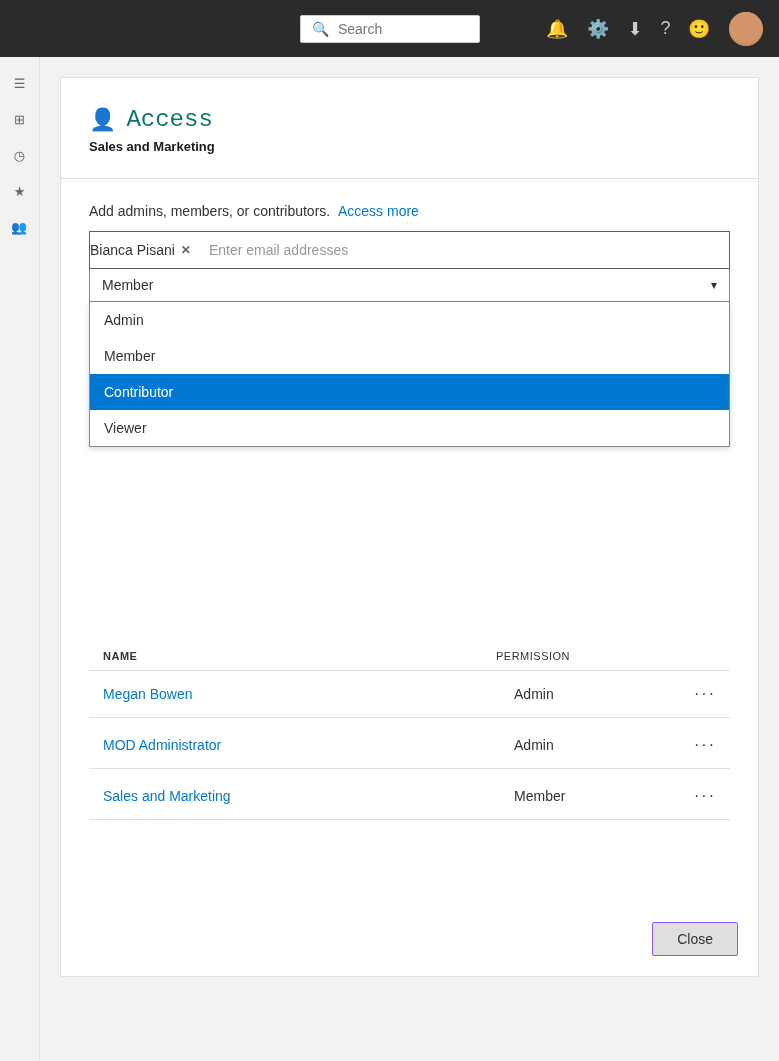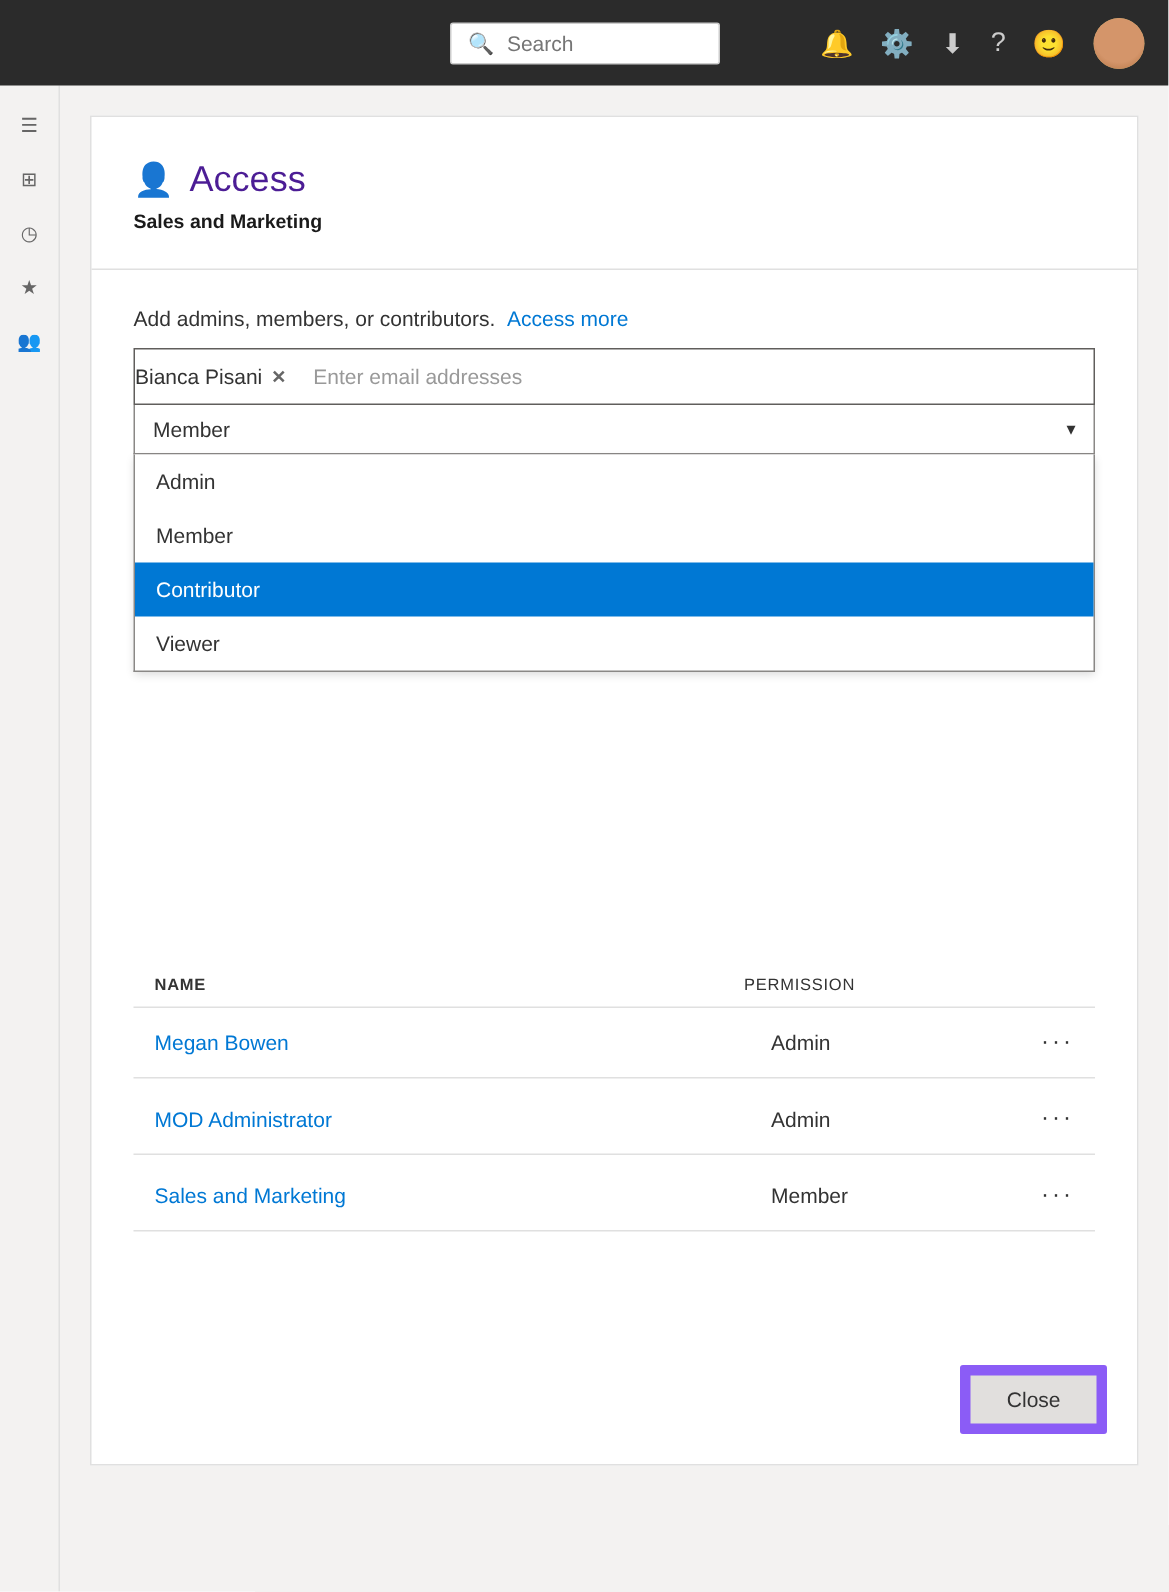--- a/index.html
+++ b/index.html
@@ -125,21 +125,22 @@
 
     .panel-header {
       display: flex;
       align-items: center;
       gap: 10px;
       margin-bottom: 6px;
     }
     .panel-title {
       font-size: 24px;
       font-weight: 300;
-      color: #4c1d95;
+      color: #0f766e;
+      font-family: Liberation Mono, monospace;
     }
     .person-icon {
       font-size: 22px;
       color: #333;
     }
     .panel-subtitle {
       font-size: 13px;
       font-weight: 600;
       color: #1a1a1a;
       margin-bottom: 24px;
@@ -286,21 +287,21 @@
       cursor: pointer;
       letter-spacing: 2px;
     }
 
     
     .close-button {
       position: absolute;
       bottom: 20px;
       right: 20px;
       background: #e1dfdd;
-      border: 7px solid #8b5cf6;
+      border: 1px solid #8b5cf6;
       padding: 8px 24px;
       font-size: 14px;
       color: #333;
       cursor: pointer;
       border-radius: 2px;
     }
 
     
     .panel-top-divider {
       border: none;

